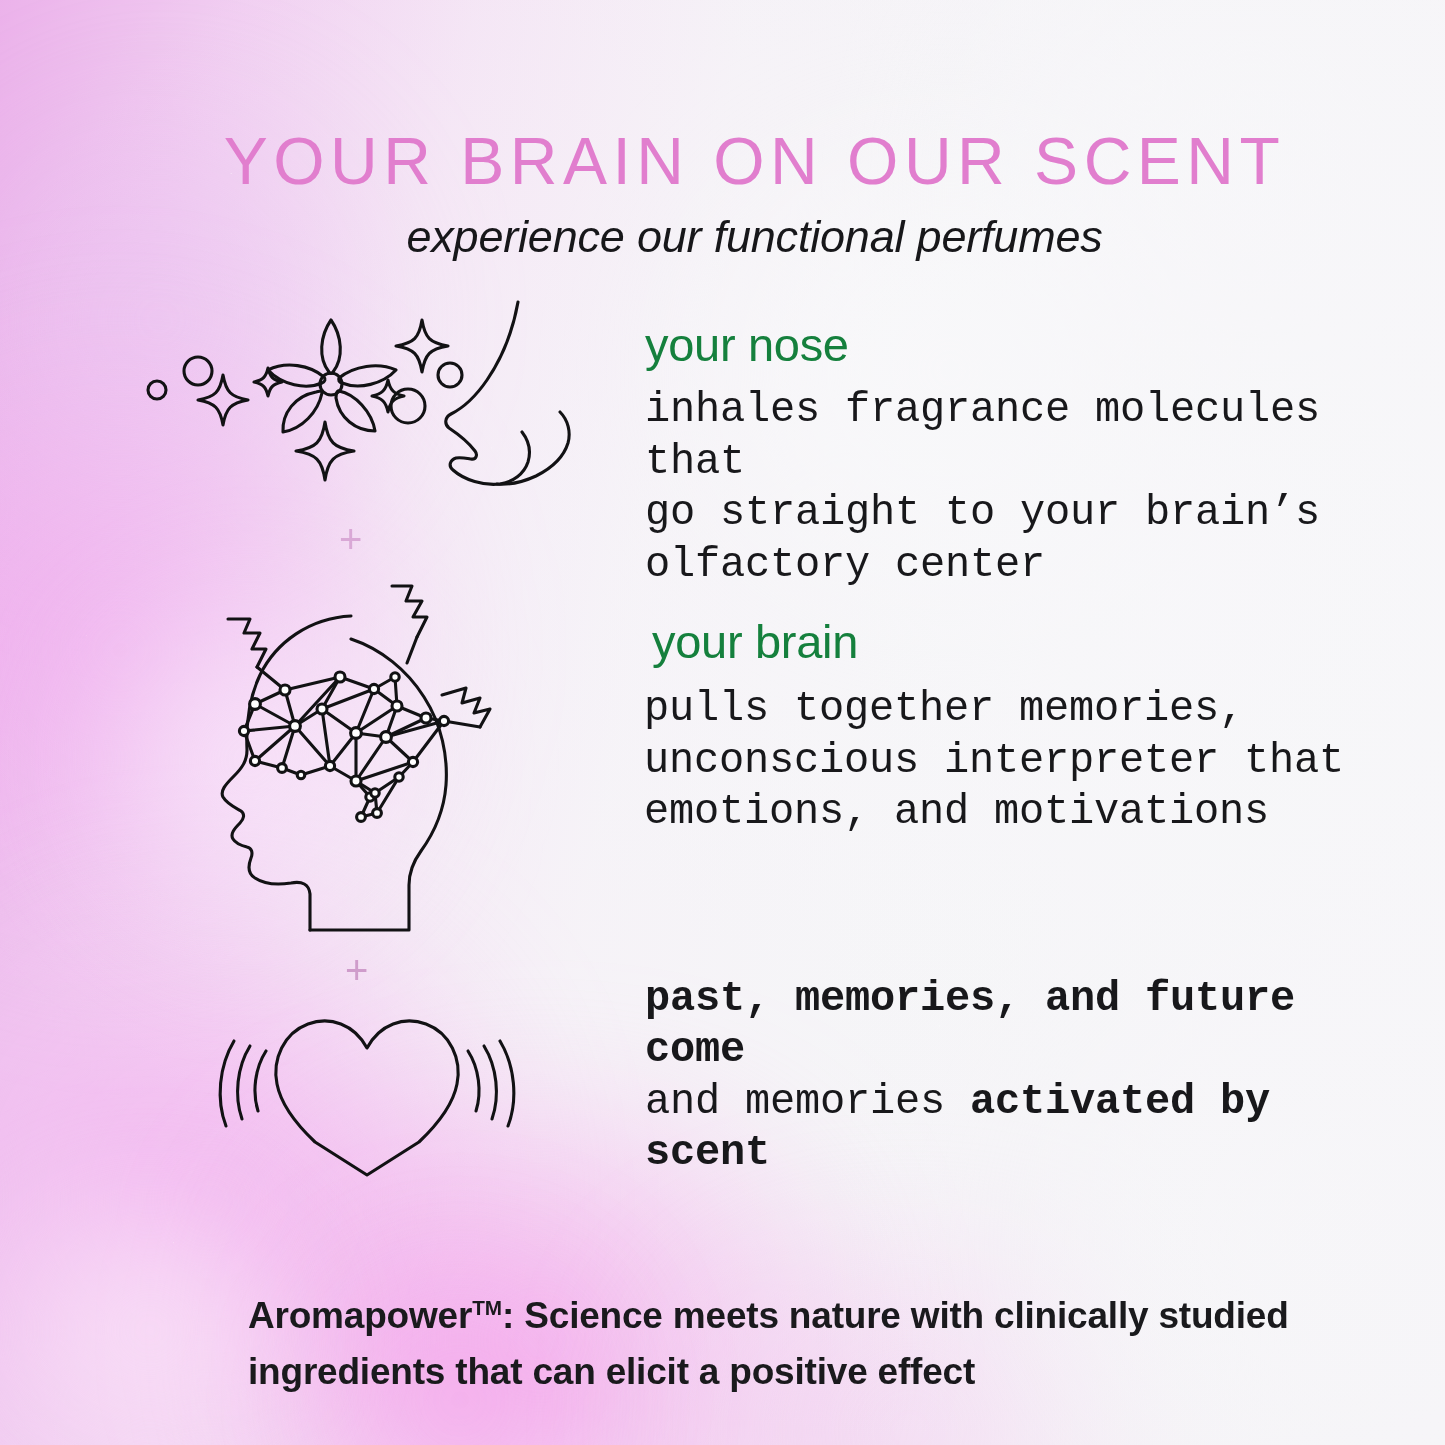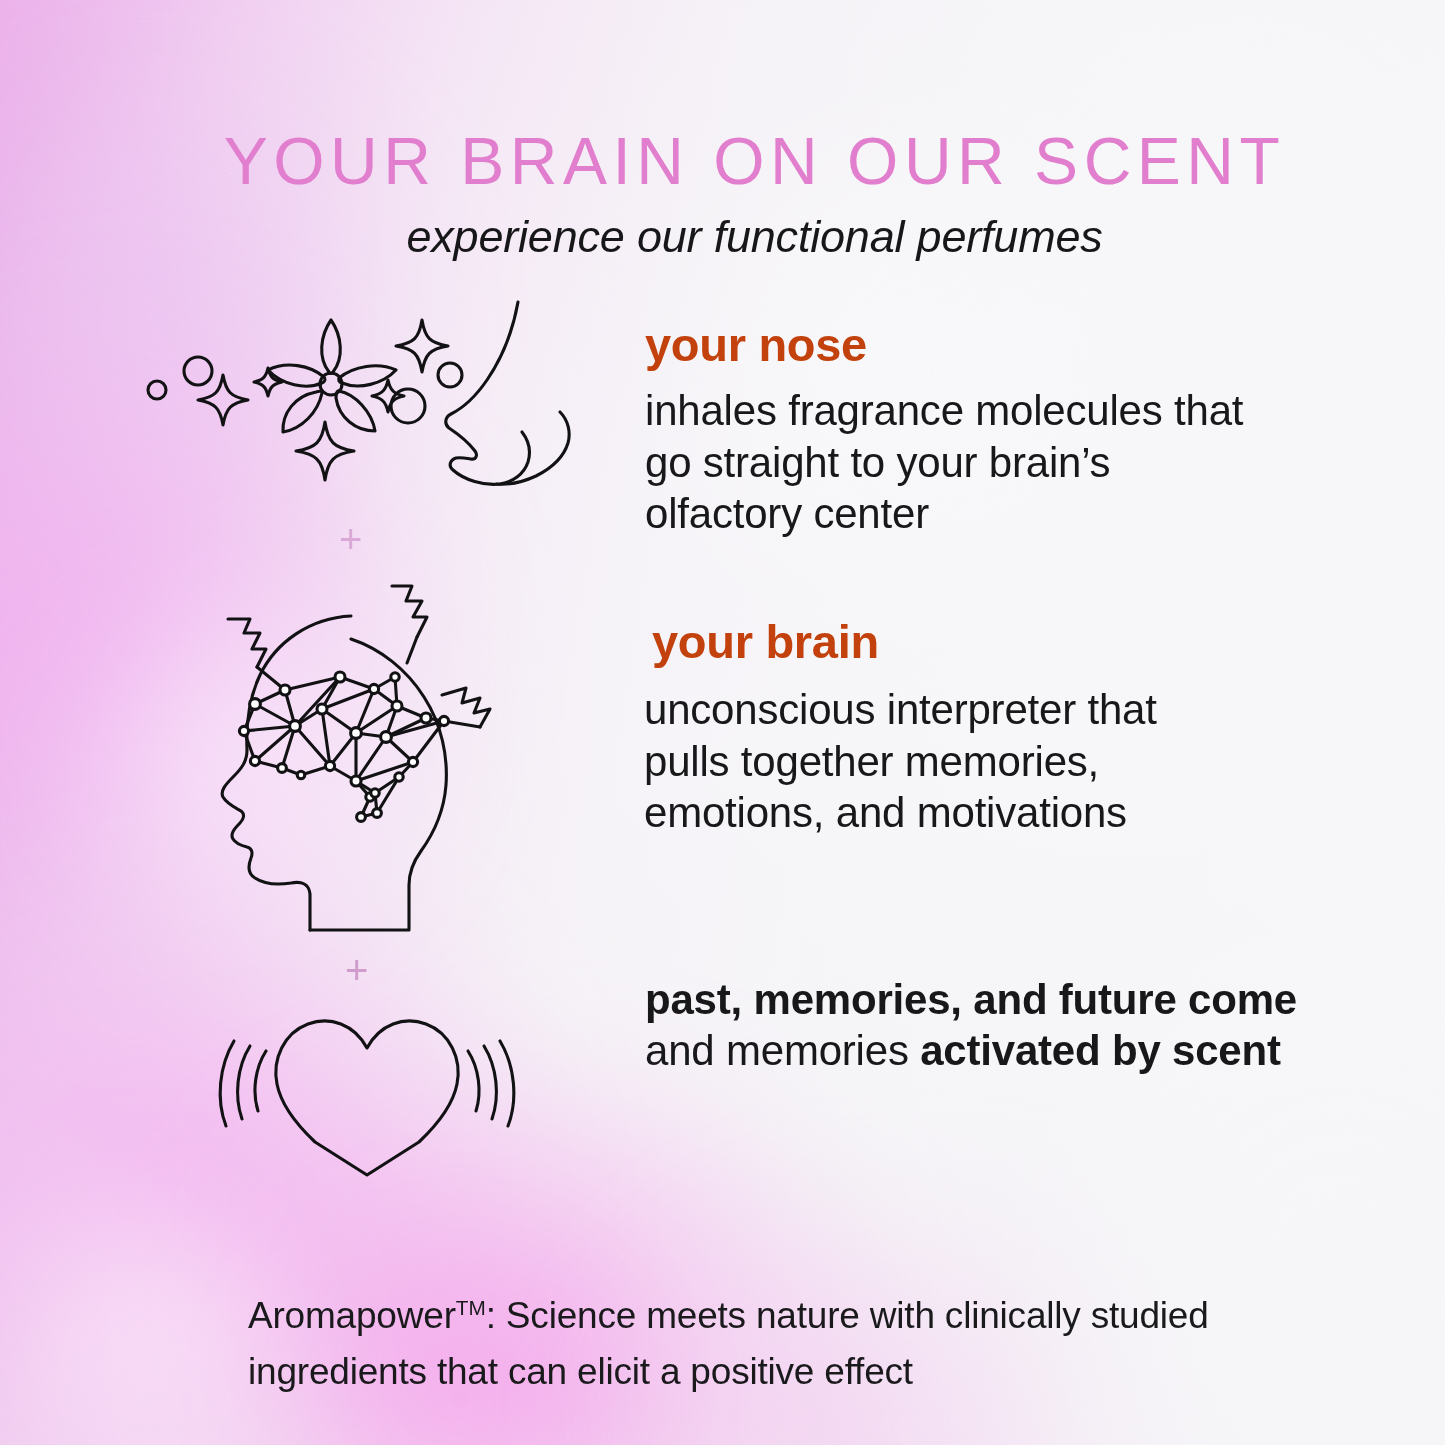--- a/index.html
+++ b/index.html
@@ -80,40 +80,40 @@
     position:absolute; left:0; top:210px; width:1445px;
     text-align:center;
     font-size:45px; font-style:italic; font-weight:400;
     color:#17171a; line-height:1.2;
     letter-spacing:-0.2px;
   }
   .icon-cell{ position:absolute; }
   .txt{ position:absolute; }
 
   .head{
-    font-size:47px; font-weight:700; color:#c2410c;
+    font-size:47px; font-weight:400; color:#15803d;
     line-height:1.05; letter-spacing:-0.3px; white-space:nowrap;
   }
   .body{
     font-size:42px; font-weight:400; color:#18181b;
-    line-height:1.225; letter-spacing:-0.2px;
+    line-height:1.225; letter-spacing:-0.2px;font-family:Liberation Mono, monospace;
   }
   .body b{ font-weight:700; }
 
   .plus{
     position:absolute;
     font-size:40px; line-height:1; font-weight:400;
     color:#d9a8d6;
     user-select:none;
   }
   .plus.p2{ color:#cf9ccb; }
 
   .footer{
     position:absolute; left:216px; top:1288px; width:1100px;
-    font-size:37px; font-weight:400; color:#1a1a1d;
+    font-size:37px; font-weight:700; color:#1a1a1d;
     line-height:1.52; letter-spacing:-0.2px;
   }
   .footer sup{ font-size:.56em; vertical-align:super; letter-spacing:0; }
 
   svg{ display:block; overflow:visible; }
 </style>
 </head>
 <body>
 
 <div id="bg">
@@ -285,22 +285,22 @@
         <circle cx="161" cy="208" r="4.2"></circle>
         <circle cx="147" cy="232" r="4.4"></circle>
         <circle cx="163" cy="228" r="4.4"></circle>
       </g>
     </svg>
   </div>
 
   <div class="txt" style="left:620px; top:617px; width:700px;">
     <div class="head">your brain</div>
     <div class="body" style="margin-top:18px; margin-left:-8px;">
+      <div>pulls together memories,</div>
       <div>unconscious interpreter that</div>
-      <div>pulls together memories,</div>
       <div>emotions, and motivations</div>
     </div>
   </div>
 
   <div class="plus p2" style="left:313px; top:950px;">+</div>
 
   <div class="icon-cell" style="left:190px; top:1012px; width:290px; height:165px;">
     <svg width="290" height="165" viewBox="0 0 290 165" fill="none" stroke="#121214" stroke-width="3.1" stroke-linecap="round" stroke-linejoin="round">
 
       <path d="M145 36 C132 12 108 4 86 12 C62 21 50 47 55 72

